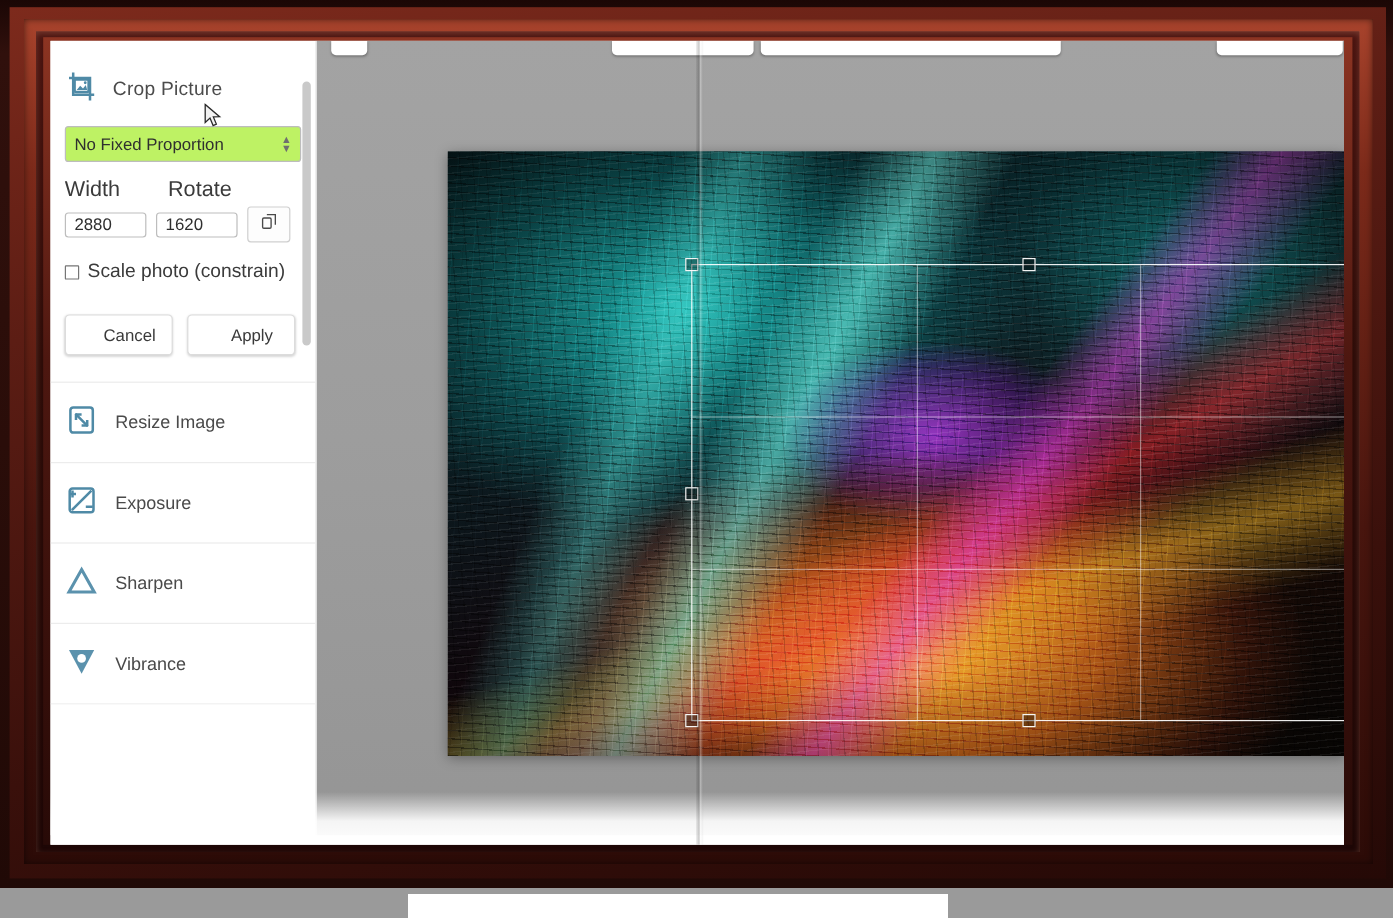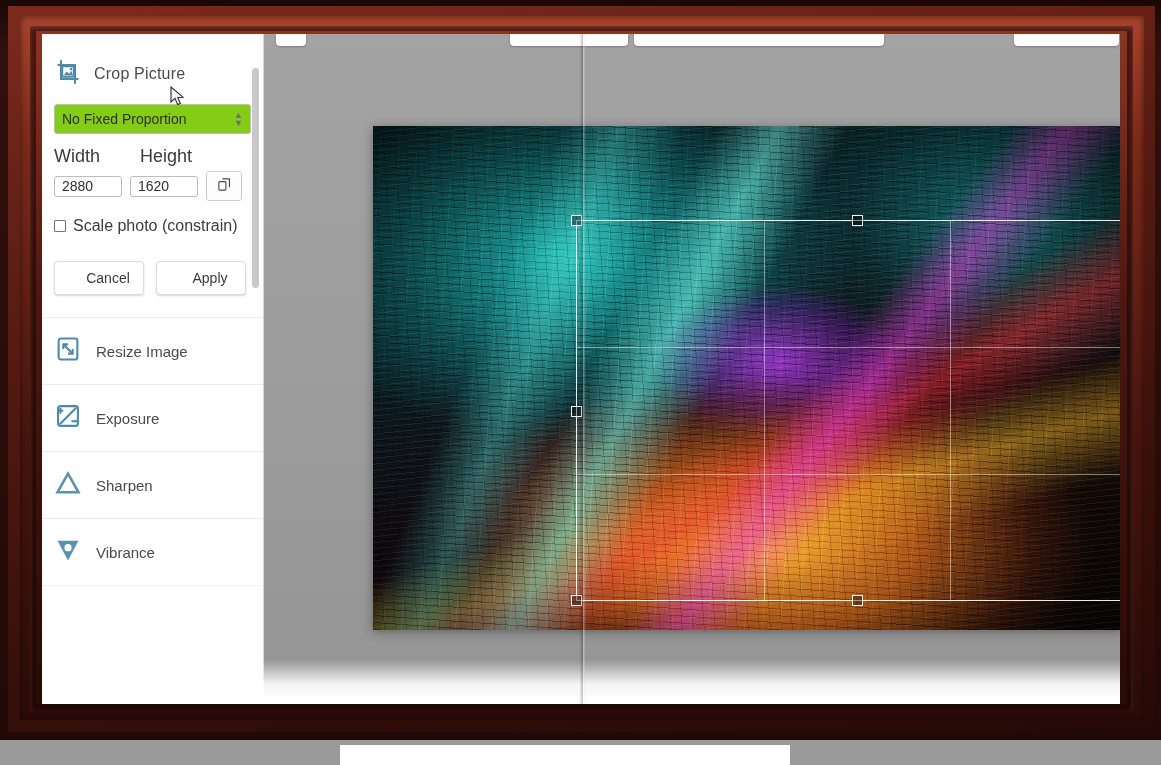--- a/index.html
+++ b/index.html
@@ -163,21 +163,21 @@
   .panel-head-title {
     font-size: 16px; color: #4b4b4b; letter-spacing: .2px;
   }
 
   .field-row { padding: 4px 12px 0 12px; }
   select.sel {
     width: 197px; height: 30px;
     font-size: 14px; color: #2f2f2f;
     padding: 2px 22px 2px 7px;
     border: 1px solid #bdbdbd; border-radius: 3px;
-    background: #84cc16;
+    background: #bef264;
     appearance: none; -webkit-appearance: none;
     font-family: "Liberation Sans", sans-serif;
   }
   .sel-wrap { position: relative; display: inline-block; }
   .sel-arrows {
     position: absolute; right: 8px; top: 50%; transform: translateY(-50%);
     font-size: 9px; line-height: 8px; color: #6f6f6f; pointer-events: none;
     display: flex; flex-direction: column; align-items: center;
   }
 
@@ -317,21 +317,21 @@
             </select>
             <span class="sel-arrows">
               <span>▲</span>
               <span>▼</span>
             </span>
           </span>
         </div>
 
         <div class="wh-labels">
           <span>Width</span>
-          <span>Height</span>
+          <span>Rotate</span>
         </div>
 
         <div class="wh-inputs">
           <input class="num" type="text" value="2880" style="">
           <input class="num" type="text" value="1620" style="">
           <span class="swap-btn">
             <span>
               <svg width="17" height="17" viewBox="0 0 24 24" fill="none" stroke="#4a4a4a" stroke-width="1.6">
                 <rect x="4" y="8" width="10" height="12" rx="1.5"></rect>
                 <path d="M9 4 H19 V16"></path>

